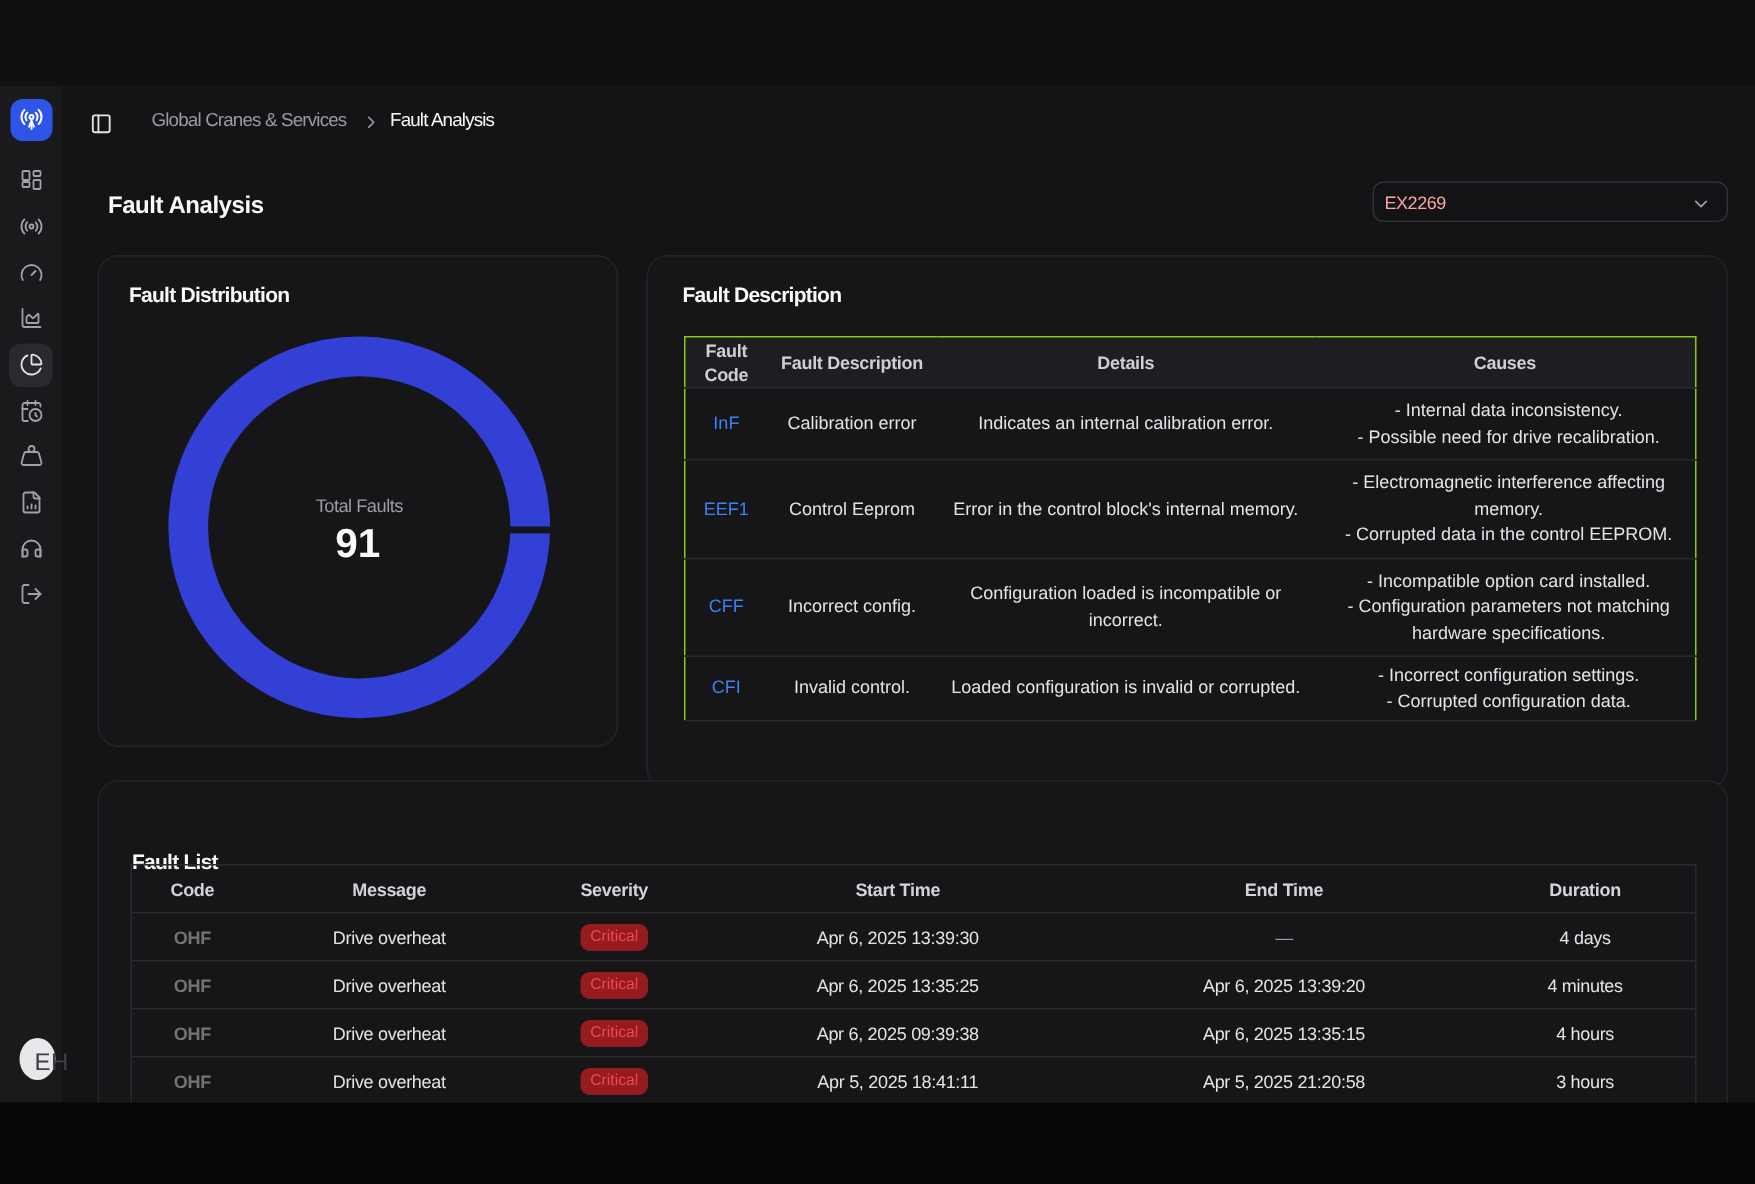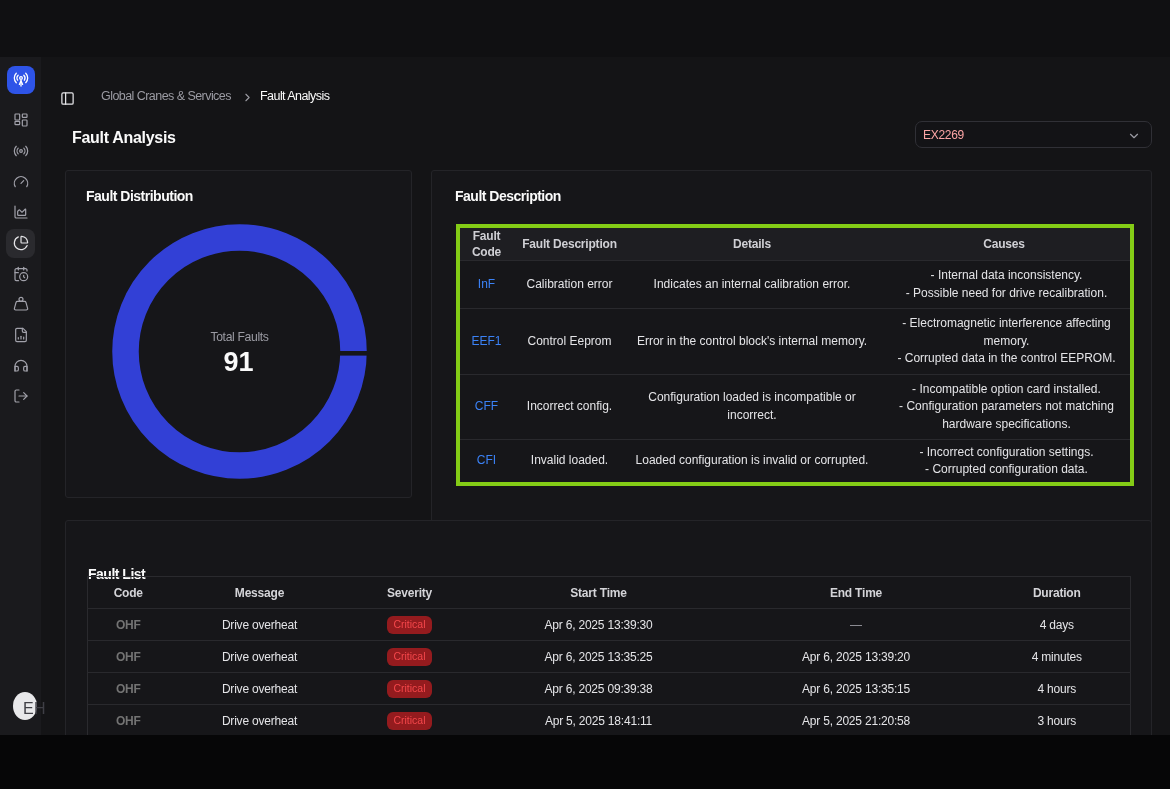--- a/index.html
+++ b/index.html
@@ -10,39 +10,39 @@
   .sidebar { position:absolute; left:0; top:0; width:41px; height:678px; background:#1a1a1d; }
   .logo { position:absolute; left:7px; top:9px; width:28px; height:28px; border-radius:8px; background:#2e54e8; display:flex; align-items:center; justify-content:center; }
   .navicons { position:absolute; left:0; top:48px; width:41px; }
   .navitem { width:41px; height:30.65px; display:flex; align-items:center; justify-content:center; position:relative; }
   .navitem svg { position:relative; z-index:2; }
   .active-bg { position:absolute; left:6px; top:1px; width:29px; height:29px; border-radius:8px; background:#2a2a2e; z-index:1; }
   .avatar { position:absolute; left:13px; top:635px; width:24px; height:28px; border-radius:50%; background:#e8e8ea; }
   .avatar span { position:absolute; left:10px; top:8px; font-size:16px; color:#3f3f46; letter-spacing:0.3px; }
   .main { position:absolute; left:41px; top:0; width:1129px; height:678px; }
 
-  .crumbrow { position:absolute; left:0; top:16px; width:1129px; height:40px; }
+  .crumbrow { position:absolute; left:0; top:0; width:1129px; height:40px; }
   .crumb-toggle { position:absolute; left:19px; top:18px; }
   .crumb-muted { position:absolute; top:16px; font-size:12.5px; color:#9b9ba3; letter-spacing:-0.55px; }
   .crumb-white { position:absolute; top:16px; font-size:12.5px; color:#fafafa; letter-spacing:-0.55px; }
   .crumb-chev { position:absolute; left:200px; top:18px; }
 
   .h1 { position:absolute; left:31px; top:72px; font-size:16px; font-weight:bold; color:#fafafa; letter-spacing:-0.3px; }
   .select { position:absolute; left:874px; top:64px; width:237px; height:27px; border:1px solid #303036; border-radius:7px; background:#131316; }
   .select span { position:absolute; left:7px; top:6px; font-size:12px; letter-spacing:-0.3px; color:#fca5a5; }
   .select svg { position:absolute; right:10px; top:7px; }
 
-  .card { position:absolute; background:#161619; border:1px solid #242428; border-radius:3px; }
+  .card { position:absolute; background:#161619; border:1px solid #242428; border-radius:14px; }
   .card1 { left:24px; top:113px; width:347px; height:328px; }
   .card2 { left:390px; top:113px; width:721px; height:356px; }
   .card3 { left:24px; top:463px; width:1087px; height:260px; }
   .cardtitle { position:absolute; font-size:14px; font-weight:bold; color:#fafafa; letter-spacing:-0.5px; }
 
   
-  .t2 { position:absolute; left:24px; top:53px; width:674px; border-collapse:collapse; table-layout:fixed; border:4px solid #84cc16;padding-left:18px; }
+  .t2 { position:absolute; left:24px; top:53px; width:674px; border-collapse:collapse; table-layout:fixed; border:1px solid #84cc16;padding-left:18px; }
   .t2 th { background:#1e1e22; color:#cfcfd4; font-size:12px; font-weight:bold; letter-spacing:-0.2px; text-align:center; padding:0 4px; height:34px; line-height:16px; }
   .t2 td { color:#e4e4e7; font-size:12px; text-align:center; padding:6px 4px; line-height:17.5px; }
   .t2 tr { border-bottom:1px solid #29292d; }
   .t2 .details { padding-left:2px; padding-right:2px; }
   .t2 tr.last td { padding-top:3.5px; padding-bottom:3.5px; }
   .t2 .tcode { font-weight:normal; color:#3b82f6; }
   .t2 .causes { text-align:center; padding-left:9px; padding-right:4px; }
 
   
   .t3 { position:absolute; left:21px; top:55px; width:1043px; border-collapse:collapse; table-layout:fixed; border:1px solid #2a2a2e; }
@@ -208,21 +208,21 @@
           <td class="causes">- Electromagnetic interference affecting memory.<br>- Corrupted data in the control EEPROM.</td>
         </tr>
         <tr>
           <td class="tcode">CFF</td>
               <td>Incorrect config.</td>
               <td class="details">Configuration loaded is incompatible or incorrect.</td>
           <td class="causes">- Incompatible option card installed.<br>- Configuration parameters not matching hardware specifications.</td>
         </tr>
         <tr class="last">
           <td class="tcode">CFI</td>
-              <td>Invalid loaded.</td>
+              <td>Invalid control.</td>
               <td class="details">Loaded configuration is invalid or corrupted.</td>
           <td class="causes">- Incorrect configuration settings.<br>- Corrupted configuration data.</td>
         </tr>
       </tbody>
         </table>
     </div>
 
     <div class="card card3">
       <div class="cardtitle" style="left:22px; top:21px;margin-top:24px;">Fault List</div>
       <table class="t3">

